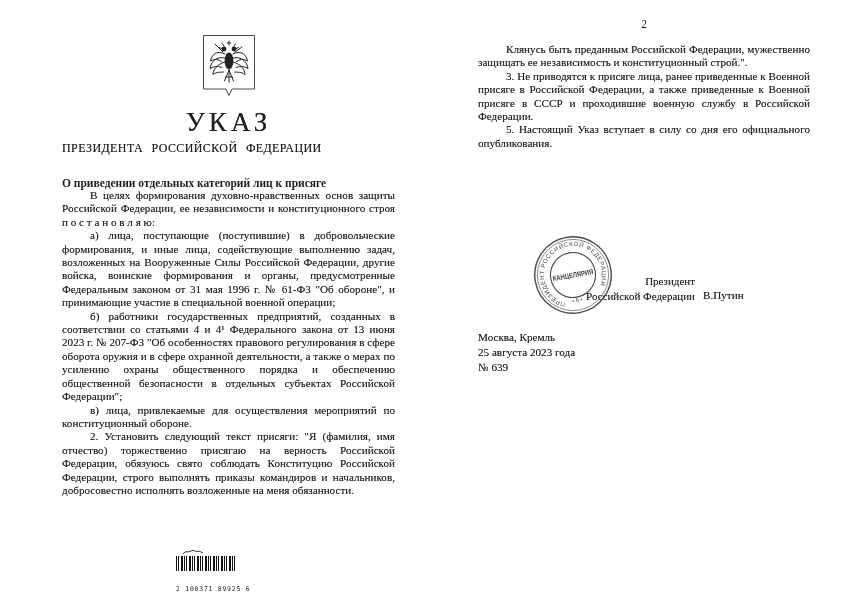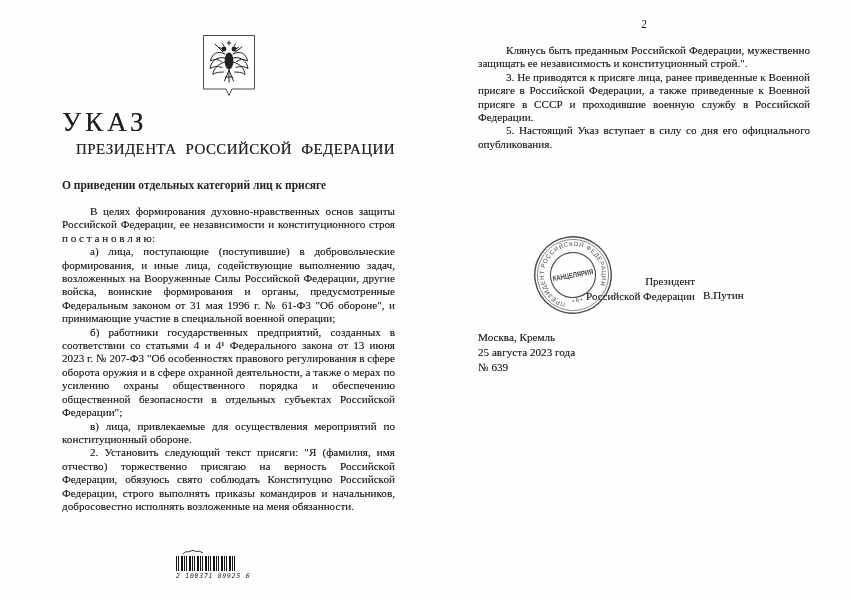--- a/index.html
+++ b/index.html
@@ -6,50 +6,50 @@
   .canvas{
     position:relative;width:850px;height:600px;background:#fefefe;overflow:hidden;
     font-family:"Liberation Serif","DejaVu Serif",serif;color:#1f1f1f;
   }
   .page{position:absolute;top:0;}
   .page-left{left:62px;width:333px;top:34px;}
   .page-right{left:478px;width:332px;top:18px;}
 
   .emblem{width:54px;height:64px;margin:0 auto;}
   .doc-type{
-    font-size:27px;letter-spacing:4px;margin-top:9px;
+    text-align:center;font-size:27px;letter-spacing:4px;margin-top:9px;
     text-shadow:0 0 .5px rgba(0,0,0,.55);
   }
   .doc-org{
-    text-align:right;font-size:15px;letter-spacing:.4px;word-spacing:5px;margin-top:3px;
+    text-align:left;font-size:12px;letter-spacing:.4px;word-spacing:5px;margin-top:3px;
     text-shadow:0 0 .4px rgba(0,0,0,.5);
   }
   .doc-title{
     text-align:left;font-size:11.5px;font-weight:bold;margin-top:21px;
   }
-  .body-text{margin-top:14px;}
+  .body-text{}
   .body-text p{
     margin:0;text-indent:28px;text-align:justify;
     font-size:11.15px;line-height:13.4px;
     text-shadow:0 0 .4px rgba(0,0,0,.45);
   }
   .page-number{text-align:center;font-size:11.5px;margin-bottom:13px;}
 
   .barcode-wrap{position:absolute;left:176px;top:549px;width:72px;text-align:left;}
   .squiggle{display:block;margin-left:6px;}
   .bars{
     width:60px;height:15px;margin-top:1px;
     background:repeating-linear-gradient(90deg,
       #121212 0px,#121212 1.5px,#fff 1.5px,#fff 2.4px,
       #121212 2.4px,#121212 3.1px,#fff 3.1px,#fff 5px,
       #121212 5px,#121212 7px,#fff 7px,#fff 8px);
   }
   .barcode-digits{
     font-family:"DejaVu Sans Mono",monospace;font-size:6.4px;letter-spacing:.8px;
-    margin-top:1px;white-space:nowrap;color:#222;font-style:italic;
+    margin-top:14px;white-space:nowrap;color:#222;
   }
 
   .stamp{position:absolute;left:531px;top:233px;width:84px;height:84px;transform:rotate(-10deg);opacity:.92;}
   .sig-office{
     position:absolute;left:560px;top:274px;width:135px;text-align:right;
     font-size:11px;line-height:15px;text-shadow:0 0 .4px rgba(0,0,0,.45);
   }
   .sig-name{
     position:absolute;left:703px;top:289px;font-size:11.15px;
     text-shadow:0 0 .4px rgba(0,0,0,.45);

